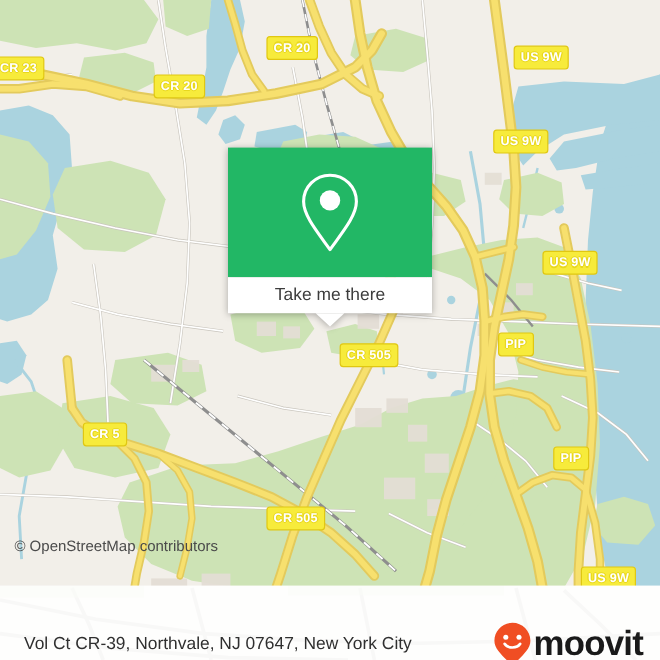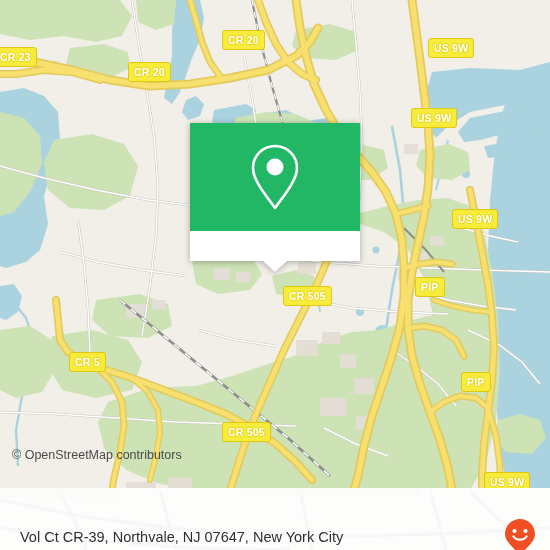--- a/index.html
+++ b/index.html
@@ -407,20 +407,21 @@
 
     <div class="callout">
       <div class="callout-body">
         <svg width="56" height="70" viewBox="0 0 56 70">
           <path d="M28 4 C15.8 4 6 13.8 6 26 C6 38 18 52 28 66
                    C38 52 50 38 50 26 C50 13.8 40.2 4 28 4 Z" fill="none" stroke="#ffffff" stroke-width="2.6" stroke-linejoin="round"></path>
           <circle cx="28" cy="25" r="8.5" fill="#ffffff"></circle>
         </svg>
       </div>
       <div class="callout-footer">
+        <span class="callout-label">Take me there</span>
         <span class="callout-tail"></span>
       </div>
     </div>
 
   </div>
 
   <div class="footer">
     <svg class="footer-bg" width="550" height="550" viewBox="0 0 550 550">
       <rect x="0" y="0" width="550" height="550" fill="#f2efe9"></rect>
       <g stroke="#b9b5ad" stroke-width="3" fill="none">
@@ -442,17 +443,18 @@
       <div class="footer-address">Vol Ct CR-39, Northvale, NJ 07647, New York City</div>
 
       <div class="brand">
         <svg width="32" height="38" viewBox="0 0 32 38">
           <path d="M16 1 C7.7 1 1 7.7 1 16 C1 24 10 30 16 37
                    C22 30 31 24 31 16 C31 7.7 24.3 1 16 1 Z" fill="#f04e23"></path>
           <circle cx="10.5" cy="13" r="2.1" fill="#ffffff"></circle>
           <circle cx="21.5" cy="13" r="2.1" fill="#ffffff"></circle>
           <path d="M9.5 18.5 C12 22.6 20 22.6 22.5 18.5" stroke="#ffffff" stroke-width="2.2" fill="none" stroke-linecap="round"></path>
         </svg>
+        <span class="brand-word">moovit</span>
       </div>
     </div>
   </div>
 
 </div>
 
 </body></html>

